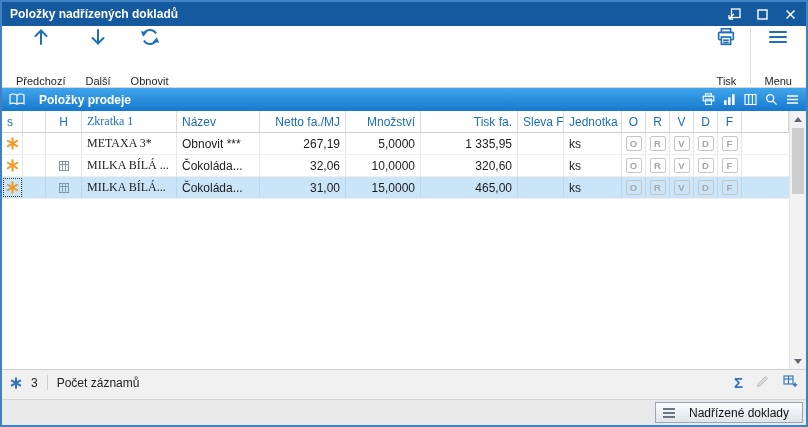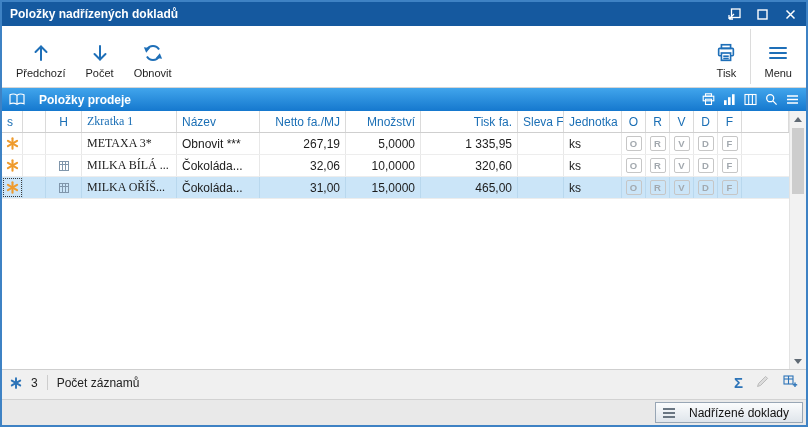--- a/index.html
+++ b/index.html
@@ -12,22 +12,22 @@
   
   .titlebar { height:24px; flex:0 0 24px; background:#15599f; color:#fff;
               display:flex; align-items:center; padding:0 6px 0 8px;
               font-size:12px; font-weight:bold; }
   .win-btns { margin-left:auto; display:flex; gap:8px; }
   .win-btn  { width:20px; height:18px; display:flex; align-items:center; justify-content:center; }
 
   
   .toolbar { height:62px; flex:0 0 62px; background:#fff; border-bottom:1px solid #d6d6d6;
              display:flex; align-items:stretch; padding:0 4px; }
-  .tb-btn { display:flex; flex-direction:column; align-items:center; justify-content:flex-end;
-            gap:3px; padding:8px 10px; font-size:11px; color:#1f1f1f; cursor:default; }
+  .tb-btn { display:flex; flex-direction:column; align-items:center; justify-content:space-between;
+            gap:3px; padding:0 10px; font-size:11px; color:#1f1f1f; cursor:default; }
   .tb-right { margin-left:auto; display:flex; align-items:stretch; }
   .tb-sep { width:1px; background:#dcdcdc; margin:3px 3px; }
 
   
   .panel-header { height:23px; flex:0 0 23px; background:linear-gradient(#41a5ec,#1578ce);
                   display:flex; align-items:center; padding:0 7px; gap:14px;
                   color:#fff; font-size:12px; font-weight:bold; }
   .ph-icons { margin-left:auto; display:flex; align-items:center; gap:8px; }
   .ph-icon  { display:flex; align-items:center; justify-content:center; }
 
@@ -127,21 +127,21 @@
         <path d="M11 18 V4.5"></path>
           <path d="M5.5 10 L11 4.5 L16.5 10"></path>
       </svg>
       <span>Předchozí</span>
     </div>
     <div class="tb-btn">
       <svg width="22" height="22" viewBox="0 0 22 22" fill="none" stroke="#1E6FB8" stroke-width="2" stroke-linecap="round" stroke-linejoin="round">
         <path d="M11 4 V17.5"></path>
           <path d="M5.5 12 L11 17.5 L16.5 12"></path>
       </svg>
-      <span>Počet</span>
+      <span>Další</span>
     </div>
     <div class="tb-btn">
       <svg width="22" height="22" viewBox="0 0 22 22">
         <path d="M17.06 7.5 A7 7 0 0 0 4.94 7.5" fill="none" stroke="#1E6FB8" stroke-width="2"></path>
         <polygon points="1.9,5.3 8.1,5.9 4.2,10.8" fill="#1E6FB8"></polygon>
         <path d="M4.94 14.5 A7 7 0 0 0 17.06 14.5" fill="none" stroke="#1E6FB8" stroke-width="2"></path>
         <polygon points="20.1,16.7 13.9,16.1 17.8,11.2" fill="#1E6FB8"></polygon>
       </svg>
       <span>Obnovit</span>
     </div>
@@ -328,21 +328,21 @@
         </div>
         <div class="cell col-sel"></div>
         <div class="cell col-h ctr">
           <svg width="12" height="12" viewBox="0 0 12 12" fill="none" stroke="#8096ab" stroke-width="1">
             <rect x="1.5" y="1.5" width="9" height="9"></rect>
               <line x1="1.5" y1="4.5" x2="10.5" y2="4.5"></line>
               <line x1="4.5" y1="1.5" x2="4.5" y2="10.5"></line>
               <line x1="7.5" y1="1.5" x2="7.5" y2="10.5"></line>
           </svg>
         </div>
-        <div class="cell col-zkr">MILKA OŘÍŠ...</div>
+        <div class="cell col-zkr">MILKA BÍLÁ...</div>
         <div class="cell col-naz">Čokoláda...</div>
         <div class="cell col-nmj num">31,00</div>
         <div class="cell col-mn num">15,0000</div>
         <div class="cell col-nf num">465,00</div>
         <div class="cell col-sl"></div>
         <div class="cell col-jed">ks</div>
         <div class="cell col-fl ctr">
             <span class="badge">O</span>
           </div>
         <div class="cell col-fl ctr">

